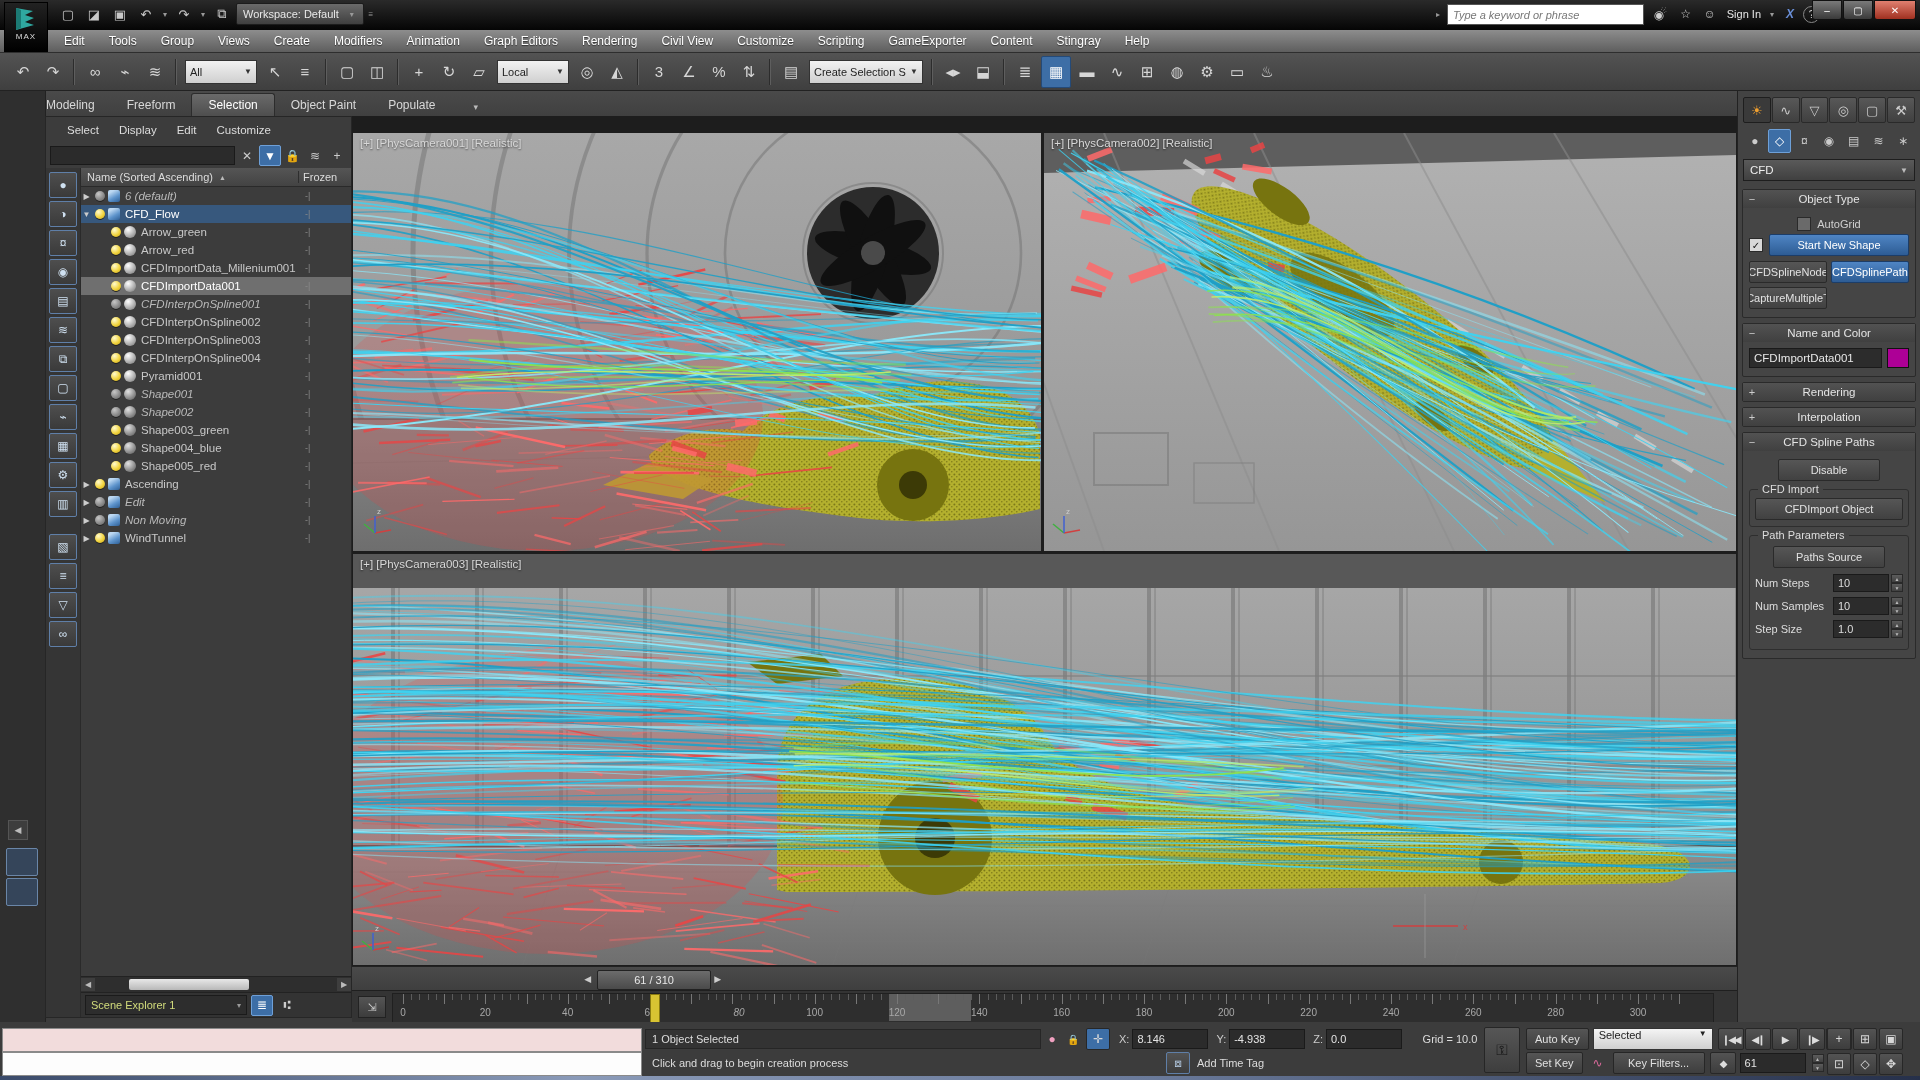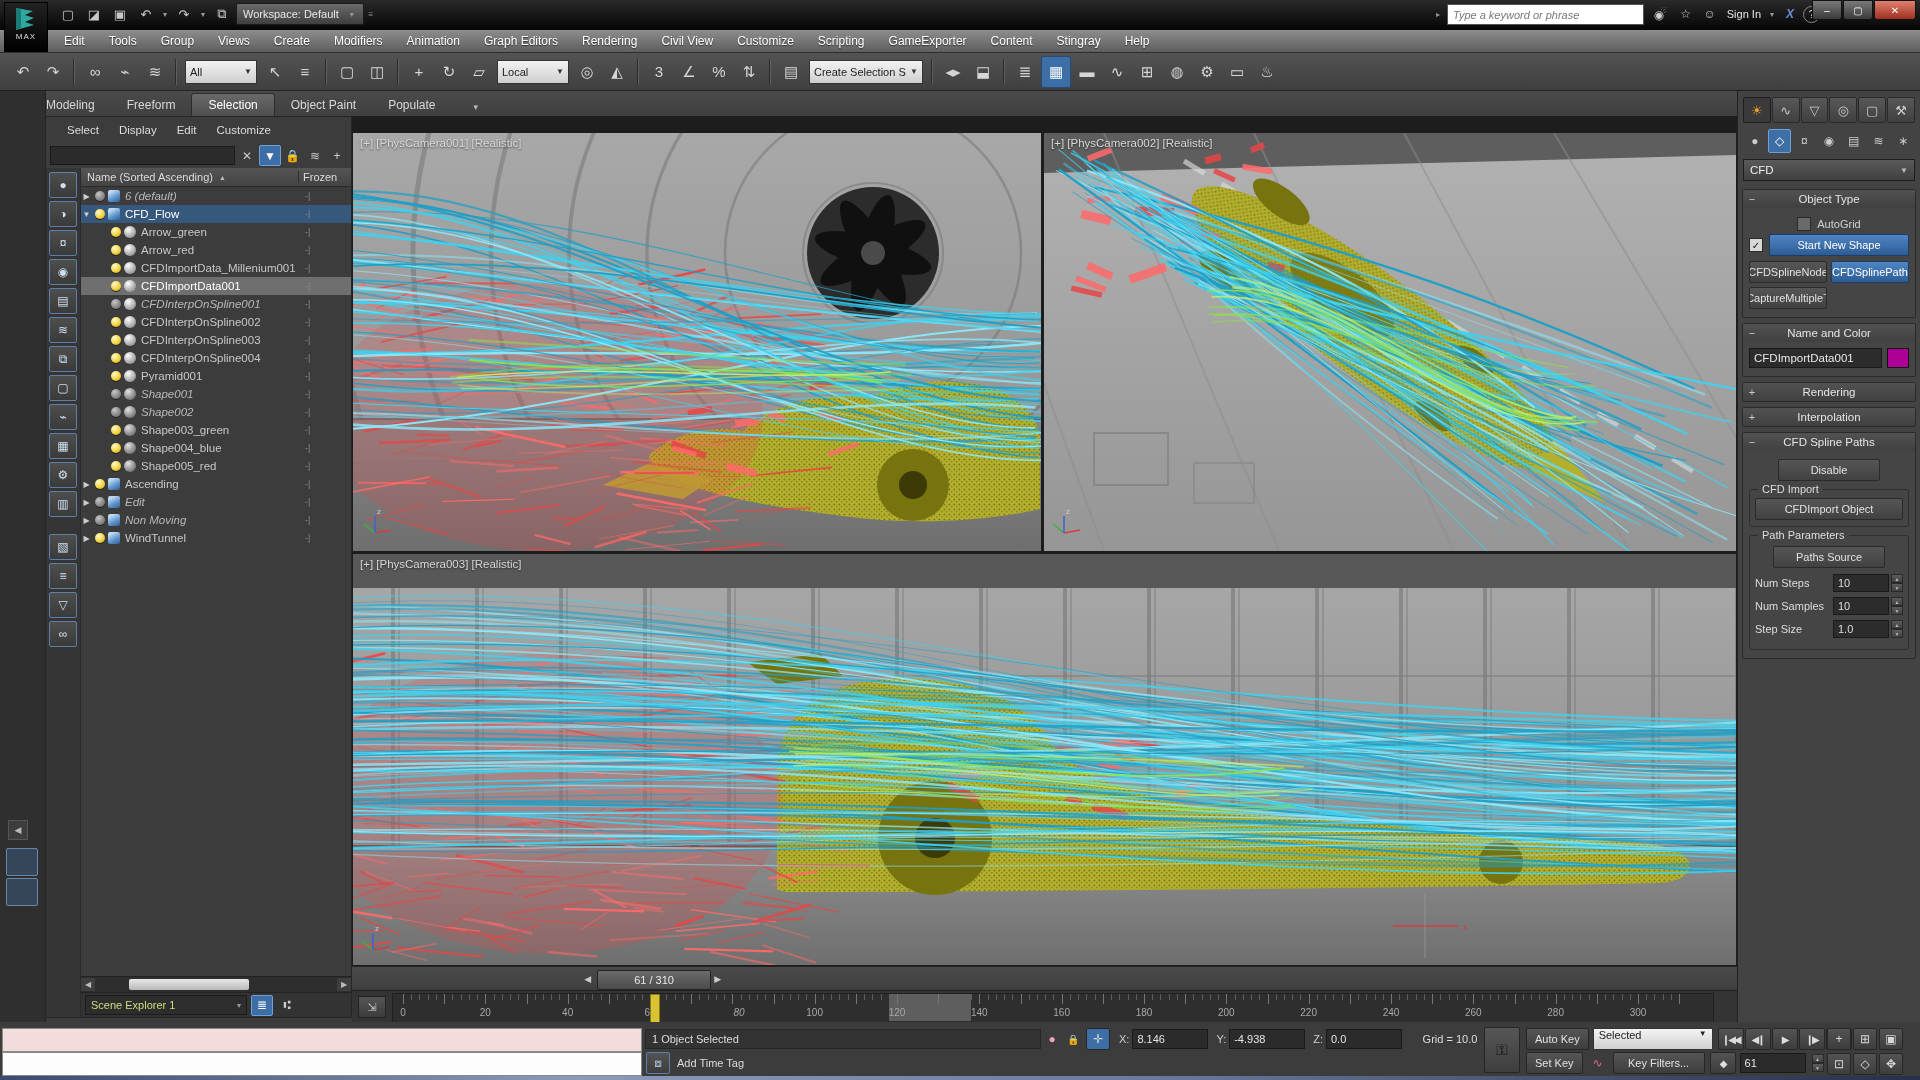--- a/index.html
+++ b/index.html
@@ -1670,20 +1670,21 @@
       <span class="coordlab">X:</span>
       <div class="coordbox">8.146</div>
       <span class="coordlab">Y:</span>
       <div class="coordbox">-4.938</div>
       <span class="coordlab">Z:</span>
       <div class="coordbox">0.0</div>
       <div style="width:96px;color:#ddd;text-align:center">Grid = 10.0</div>
     </div>
 
     <div class="abs" style="left:645px;top:30px;display:flex;align-items:center">
+      <div class="stbox" style="width:520px;background:#3c3c3c;border-color:#3c3c3c">Click and drag to begin creation process</div>
       <span class="navic" style="border-color:#5f7fa8;color:#bcd4ee">⧈</span>
       <div style="margin-left:6px;color:#ddd">Add Time Tag</div>
     </div>
 
     <div class="abs keybig" style="left:1484px;top:5px">⚿</div>
 
     <div class="abs" style="left:1526px;top:6px;display:flex;align-items:center;gap:4px">
       <div class="skbtn">Auto Key</div>
       <div class="keymode">
         <span>Selected</span>

